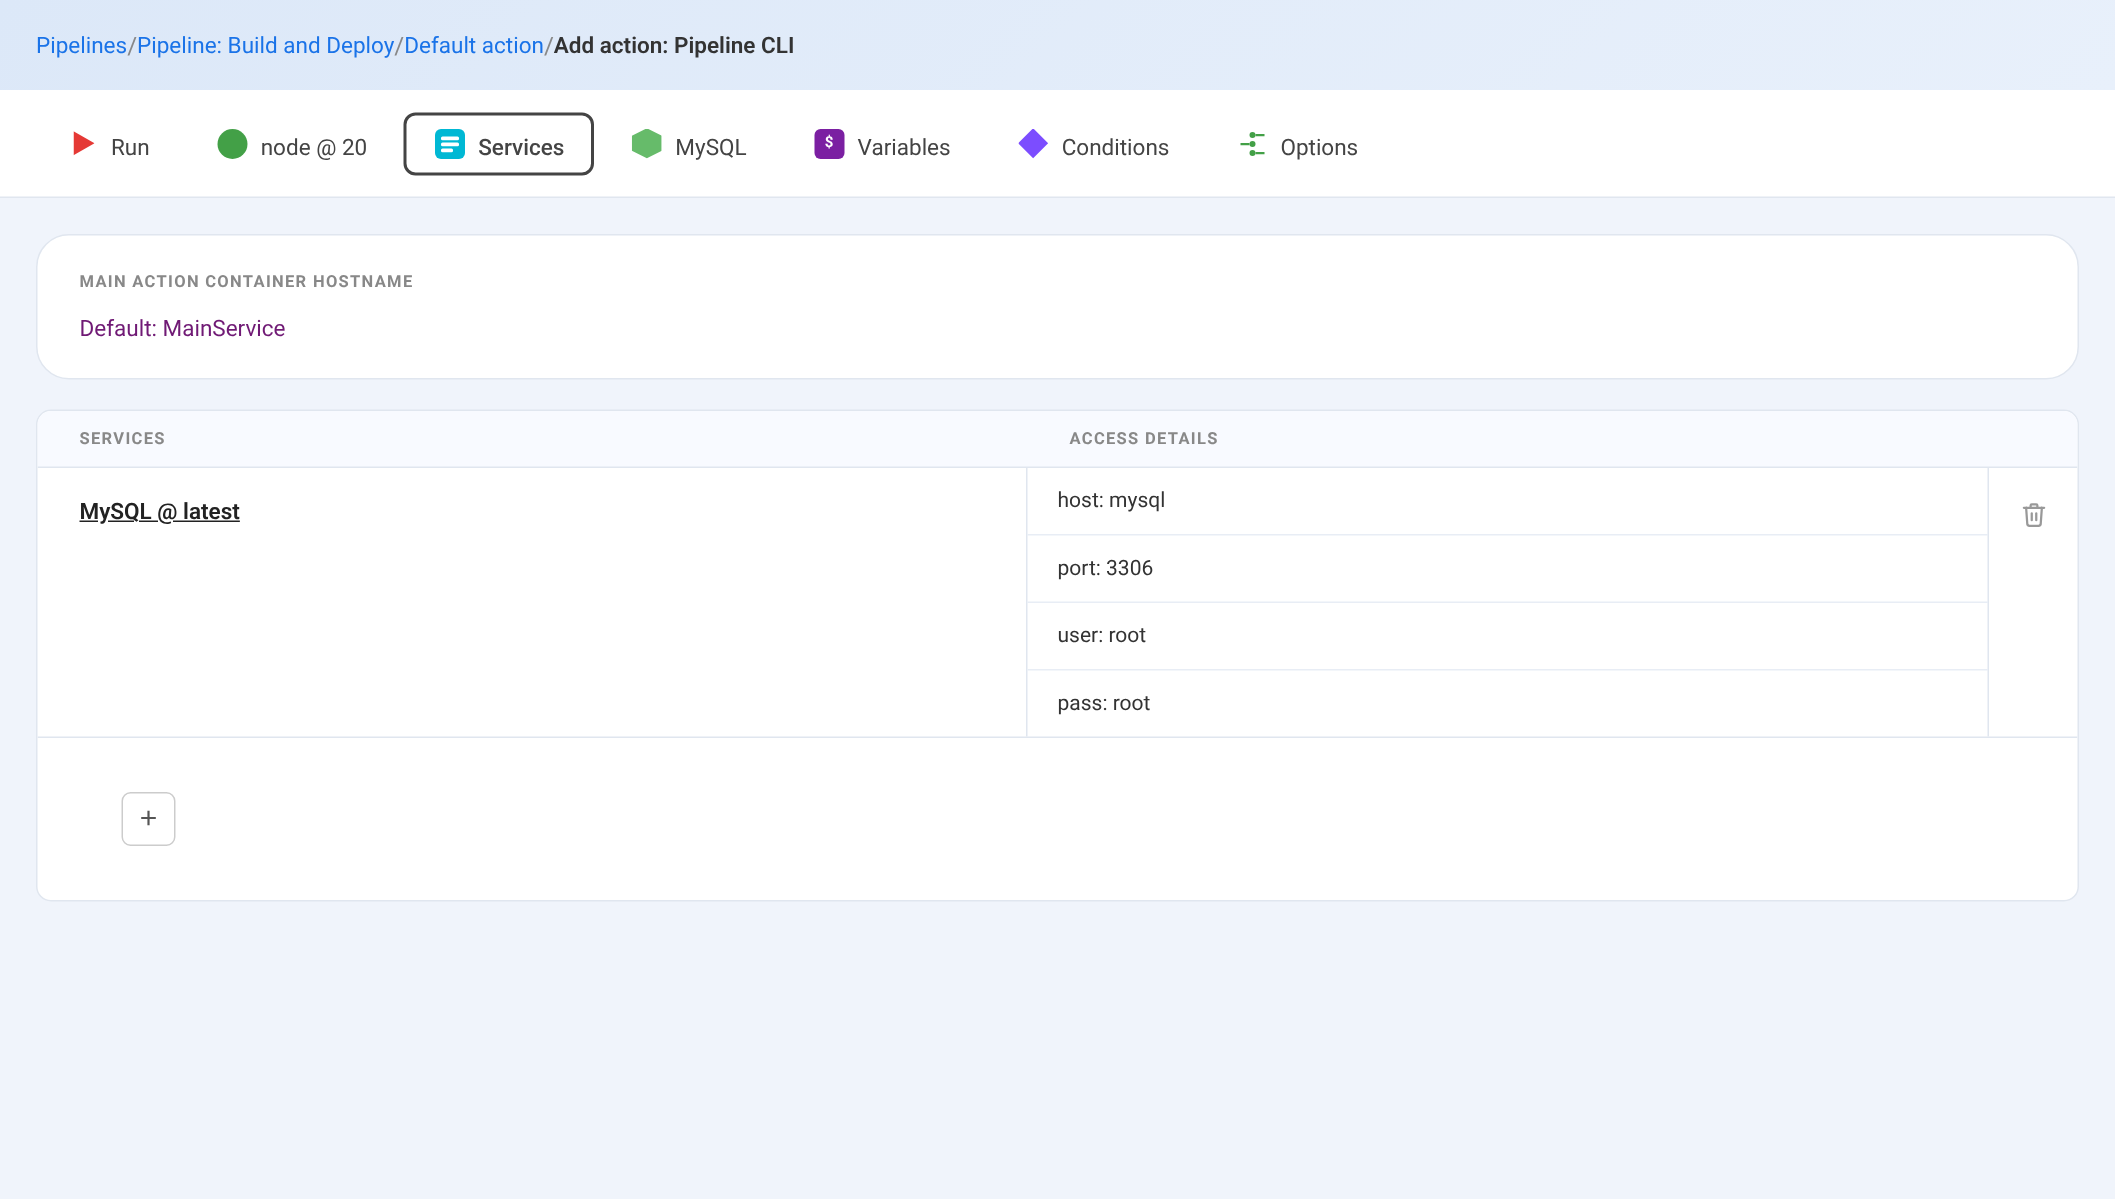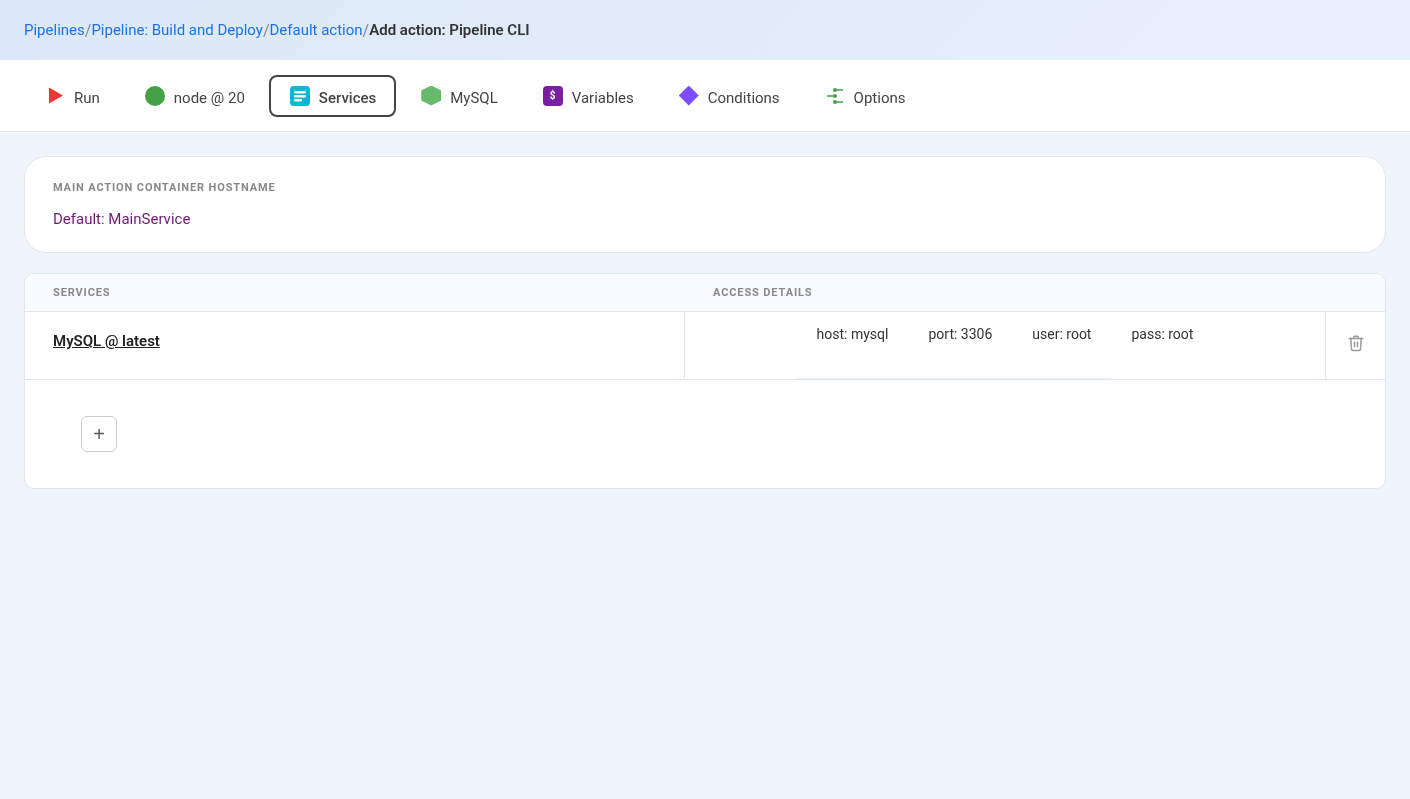--- a/index.html
+++ b/index.html
@@ -139,21 +139,21 @@
     .service-name-link {
       font-size: 15px;
       font-weight: 600;
       color: #222;
       text-decoration: underline;
       cursor: pointer;
     }
 
     .access-details-column {
       display: flex;
-      flex-direction: row;
+      flex-direction: column;
       justify-content: center;
     }
 
     .access-detail-row {
       padding: 14px 20px;
       font-size: 14px;
       color: #333;
       border-bottom: 1px solid #e8edf5;
     }
     .access-detail-row:last-child {

